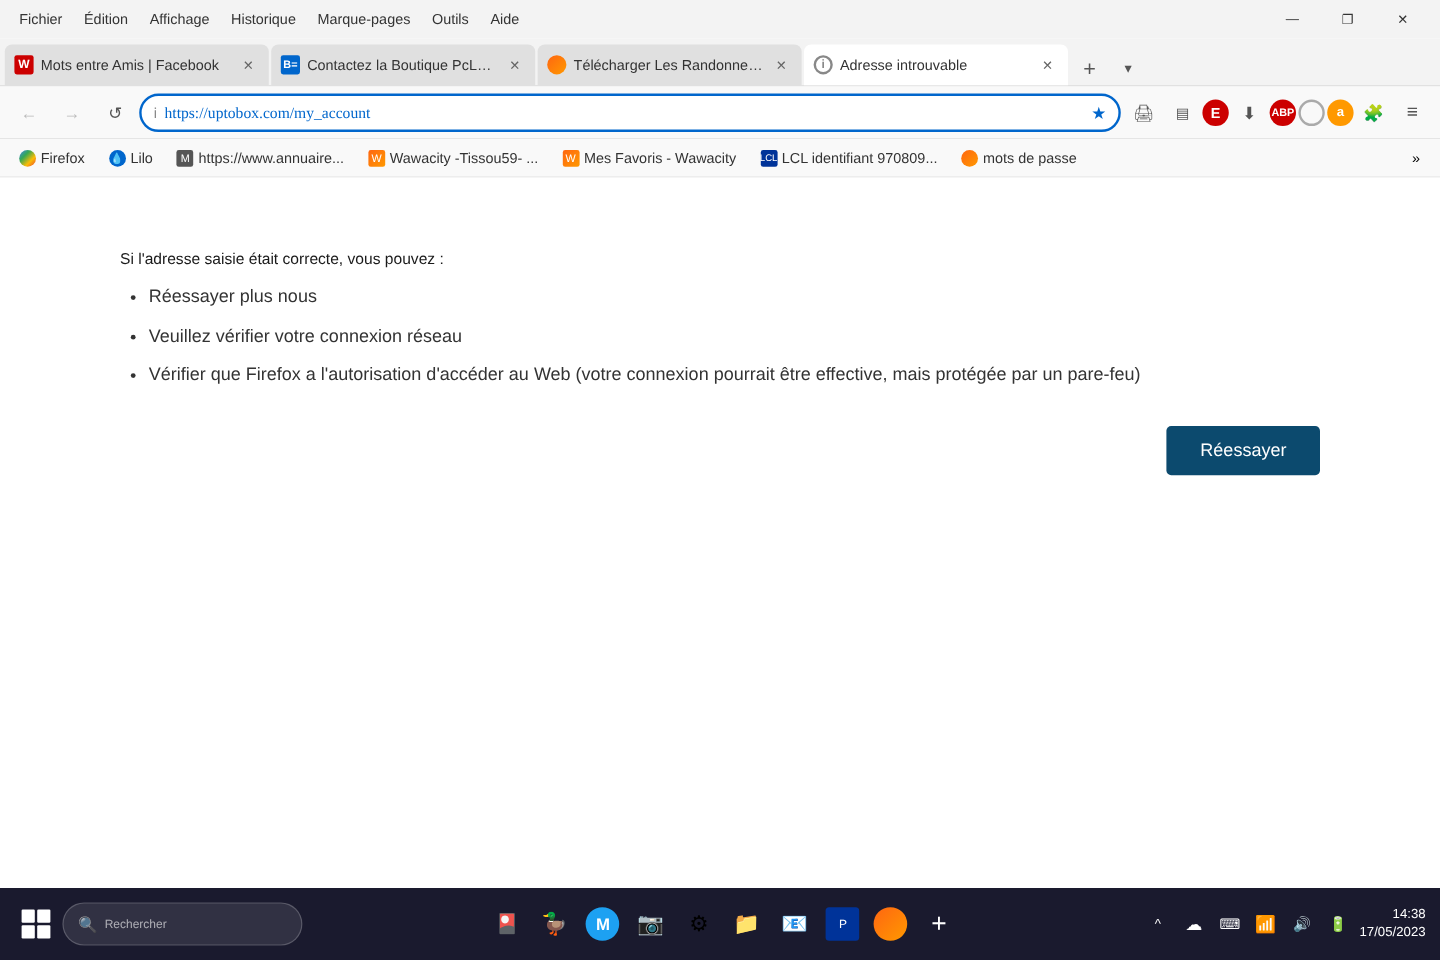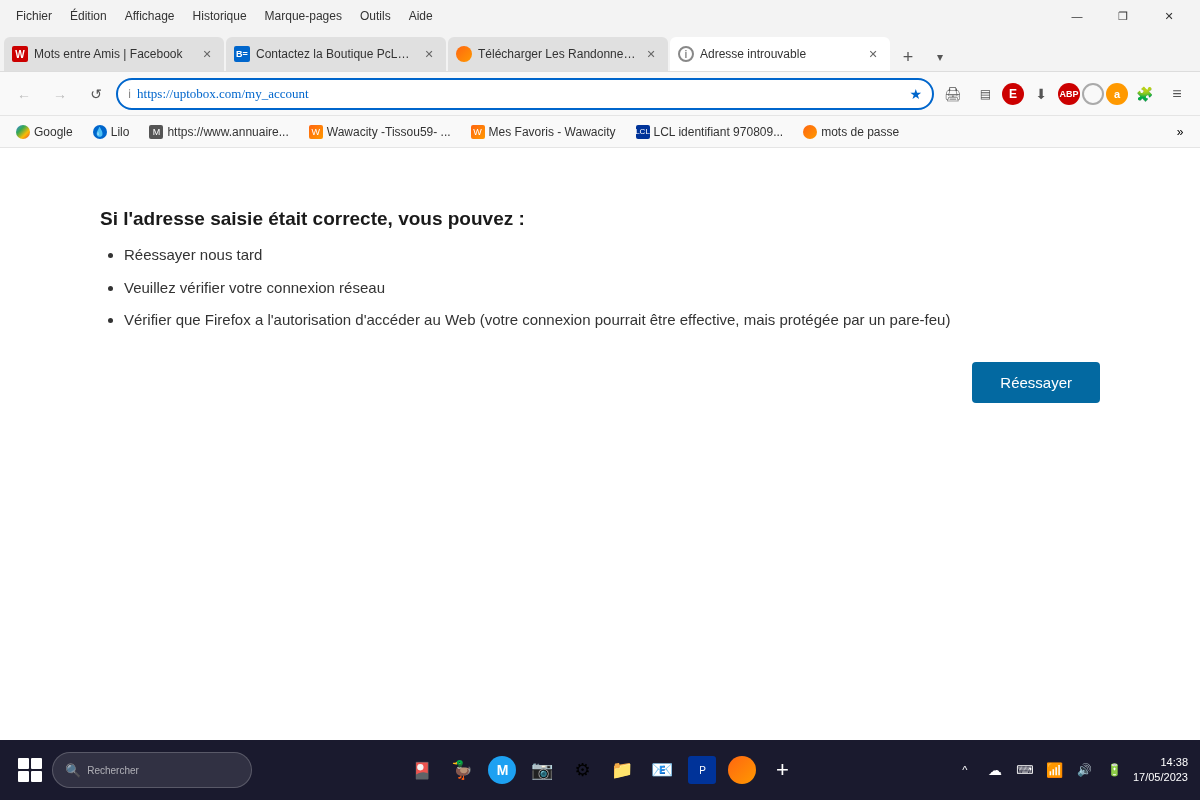--- a/index.html
+++ b/index.html
@@ -256,43 +256,43 @@
       font-weight: 300;
       color: #1a1a1a;
       margin-bottom: 20px;
     }
     .error-subtitle {
       font-size: 15px;
       color: #333;
       margin-bottom: 18px;
     }
     .error-suggestion-title {
-      font-size: 19px;
-      font-weight: 700;
+      font-size: 13px;
+      font-weight: 400;
       color: #1a1a1a;
       margin-bottom: 14px;
     }
     .error-list {
       list-style: disc;
       padding-left: 24px;
       margin-bottom: 30px;
     }
     .error-list li {
       font-size: 15px;
       color: #333;
       margin-bottom: 10px;
       line-height: 1.5;
     }
     .retry-btn-wrap {
       display: flex;
       justify-content: flex-end;
       margin-top: 20px;
     }
     .retry-btn {
-      background: #0369a1;
+      background: #0c4a6e;
       color: #fff;
       border: none;
       border-radius: 4px;
       padding: 12px 28px;
       font-size: 15px;
       cursor: pointer;
       font-weight: 500;
     }
 
     
@@ -464,21 +464,21 @@
     <div class="icon-circle" style="background:transparent; border: 2px solid #aaa; color:#555; font-size:11px; width:22px; height:22px;"></div>
     <div class="icon-circle" style="background:#ff9900; font-size:11px;">a</div>
     <button class="toolbar-icon-btn" style="font-size:14px;">🧩</button>
     <button class="toolbar-icon-btn" style="font-size:16px;">≡</button>
   </div>
 </div>
 
 <div class="bookmarks-bar">
   <div class="bookmark-item">
     <div style="width:14px;height:14px;border-radius:50%;background:linear-gradient(135deg,#4285f4,#34a853,#fbbc05,#ea4335);flex-shrink:0;"></div>
-    <span>Google</span>
+    <span>Firefox</span>
   </div>
   <div class="bookmark-item">
     <div style="width:14px;height:14px;border-radius:50%;background:#0066cc;display:flex;align-items:center;justify-content:center;color:#fff;font-size:9px;flex-shrink:0;">💧</div>
     <span>Lilo</span>
   </div>
   <div class="bookmark-item">
     <div style="width:14px;height:14px;background:#555;display:flex;align-items:center;justify-content:center;color:#fff;font-size:9px;border-radius:2px;flex-shrink:0;">M</div>
     <span>https://www.annuaire...</span>
   </div>
   <div class="bookmark-item">
@@ -496,21 +496,21 @@
   <div class="bookmark-item">
     <div class="fav-orange" style="width:14px;height:14px;flex-shrink:0;"></div>
     <span>mots de passe</span>
   </div>
   <button class="bookmarks-more">»</button>
 </div>
 
 <div class="main-content">
   <p class="error-suggestion-title">Si l'adresse saisie était correcte, vous pouvez :</p>
   <ul class="error-list">
-    <li>Réessayer nous tard</li>
+    <li>Réessayer plus nous</li>
     <li>Veuillez vérifier votre connexion réseau</li>
     <li>Vérifier que Firefox a l'autorisation d'accéder au Web (votre connexion pourrait être effective, mais protégée par un pare-feu)</li>
   </ul>
   <div class="retry-btn-wrap">
     <button class="retry-btn">Réessayer</button>
   </div>
 </div>
 
 <div class="taskbar">
   <div class="taskbar-start">

